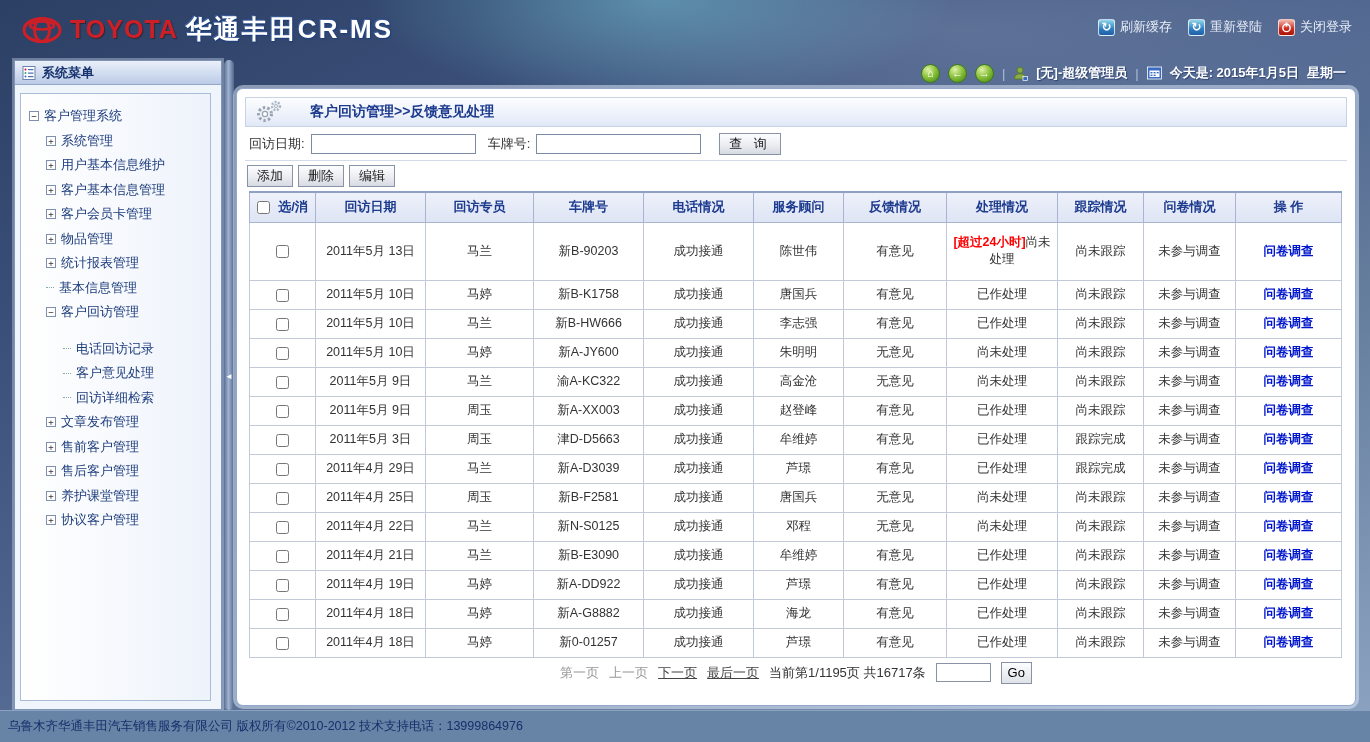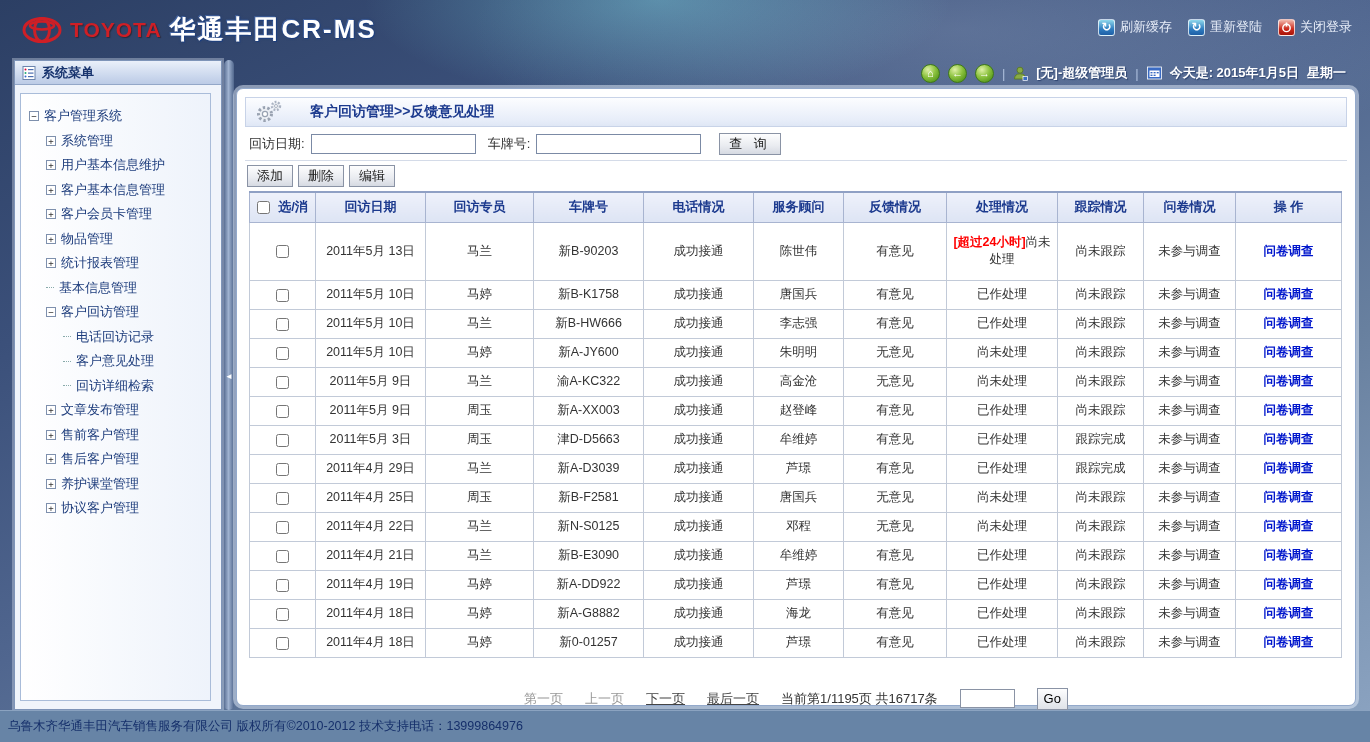--- a/index.html
+++ b/index.html
@@ -10,21 +10,21 @@
     background:linear-gradient(155deg,#2c3f64 0%,#3b507a 25%,#50668f 48%,#68809f 70%,#7f97b5 88%,#8CA4c2 100%);
   }
   .glow { position:absolute; left:0; top:0; width:1370px; height:300px; pointer-events:none;
     background:radial-gradient(ellipse 420px 150px at 48% 0%, rgba(130,225,235,.40), rgba(130,225,235,0) 70%),
                radial-gradient(ellipse 700px 220px at 70% 10%, rgba(210,225,245,.18), rgba(210,225,245,0) 70%); }
 
   
   .topbar { position:absolute; left:0; top:0; width:1370px; height:57px; }
   .brand { position:absolute; left:22px; top:12px; display:flex; align-items:center; gap:8px; }
   .brand .logo { width:40px; height:30px; }
-  .brand .toyota { font-size:21px; font-weight:bold; color:#cf1f26; letter-spacing:1px;
+  .brand .toyota { font-size:25px; font-weight:bold; color:#cf1f26; letter-spacing:1px;
     text-shadow:1px 1px 1px rgba(40,20,20,.55); }
   .brand .sys { font-size:26px; font-weight:bold; color:#ffffff; letter-spacing:2px;
     text-shadow:0 0 3px #1d3f7e, 1px 1px 0 #1d3f7e, -1px -1px 0 #4d6da8; }
   .top-actions { position:absolute; right:18px; top:18px; display:flex; align-items:center; gap:16px; }
   .top-action { display:flex; align-items:center; gap:5px; cursor:pointer; }
   .top-action .lbl { font-size:13px; color:#e8eef9; }
   .mini-ico { width:17px; height:17px; border-radius:3px; display:flex; align-items:center; justify-content:center;
     font-size:12px; font-weight:bold; color:#fff; border:1px solid rgba(255,255,255,.75); }
   .mini-ico.blue { background:linear-gradient(#8fd8ec,#2f7dc0 60%,#1f5fa5); }
   .mini-ico.red  { background:linear-gradient(#f2b9ad,#cc2a1c 60%,#a81508); }
@@ -75,21 +75,21 @@
   table.grid { width:1092px; margin-left:4px; border-collapse:collapse; table-layout:fixed; }
   .grid th { height:30px; background:linear-gradient(#eef1fa,#dde4f4); color:#1c3a8e; font-size:13px; font-weight:bold;
     border:1px solid #a8b4d0; border-top:2px solid #8fa0c4; }
   .grid td { height:29px; border:1px solid #c2cad8; font-size:12.5px; color:#333; text-align:center; padding:1px 3px; overflow:hidden; }
   .grid tr.tall td { height:58px; }
   .grid input[type=checkbox] { width:13px; height:13px; vertical-align:middle; }
   .th-check { display:flex; align-items:center; justify-content:center; gap:8px; }
   .alert-red { color:#ff0000; font-weight:bold; }
   .survey-link { color:#0016cc; font-weight:bold; cursor:pointer; }
 
-  .pagination { height:30px; display:flex; align-items:center; justify-content:center; gap:22px; font-size:13px; color:#333;margin-top:26px; }
+  .pagination { height:30px; display:flex; align-items:center; justify-content:center; gap:10px; font-size:13px; color:#333; }
   .pg-dis { color:#999; }
   .pg-link { color:#444; text-decoration:underline; cursor:pointer; }
   .pagination input { width:55px; height:19px; border:1px solid #8a93a5; }
   .go-btn { height:22px; padding:0 6px; font-size:13px; border:1px solid #8a93a5;
     background:linear-gradient(#fdfdfe,#dfe2e8); cursor:pointer; }
 
   .footer { position:absolute; left:0; bottom:0; width:1370px; height:32px; background:#6784a6;
     border-top:1px solid #8ba3c0; display:flex; align-items:center; padding-left:8px; }
   .footer .txt { font-size:12.5px; color:#16306b; }
 </style>
@@ -172,21 +172,21 @@
         <span>统计报表管理</span>
       </div>
       <div class="tree-item" style="padding-left: 21px;">
         <span class="leafdash"></span>
         <span>基本信息管理</span>
       </div>
       <div class="tree-item" style="padding-left: 21px;">
         <span class="pmbox">−</span>
         <span>客户回访管理</span>
       </div>
-      <div class="tree-item" style="padding-left: 38px;">
+      <div class="tree-item" style="padding-left: 38px; margin-top: 12px;">
         <span class="leafdash"></span>
         <span>电话回访记录</span>
       </div>
       <div class="tree-item" style="padding-left: 38px;">
         <span class="leafdash"></span>
         <span>客户意见处理</span>
       </div>
       <div class="tree-item" style="padding-left: 38px;">
         <span class="leafdash"></span>
         <span>回访详细检索</span>

